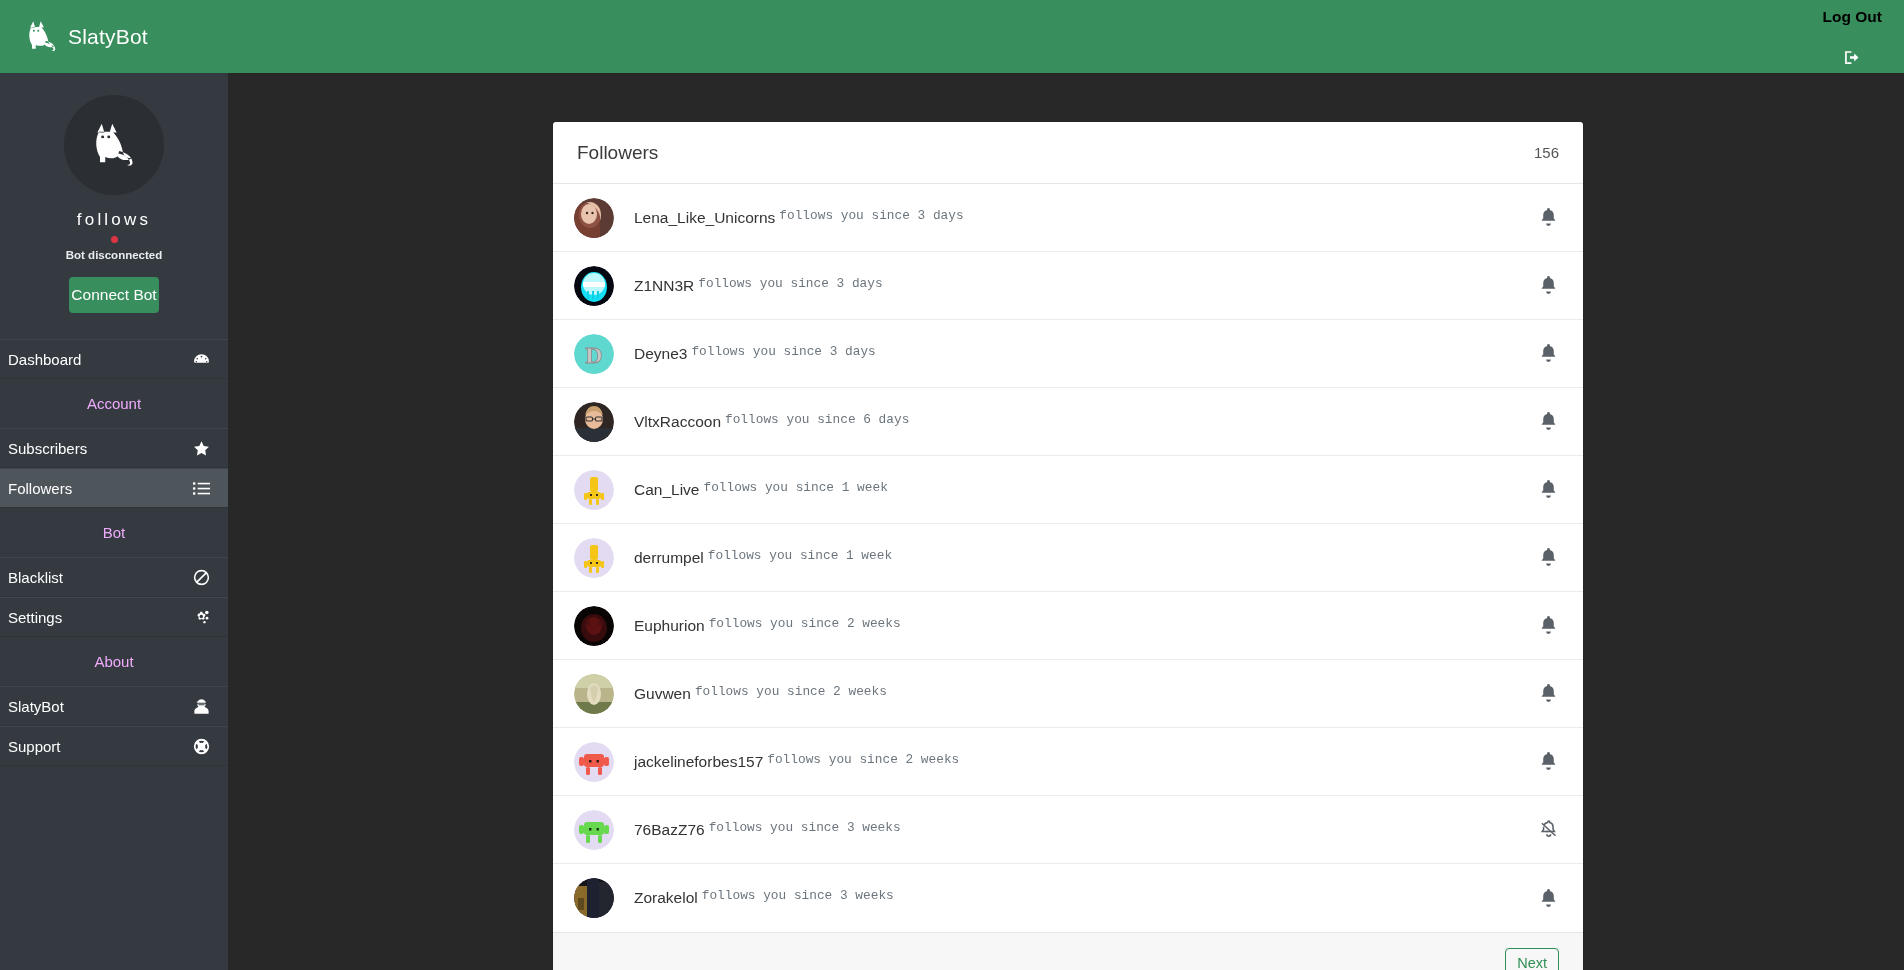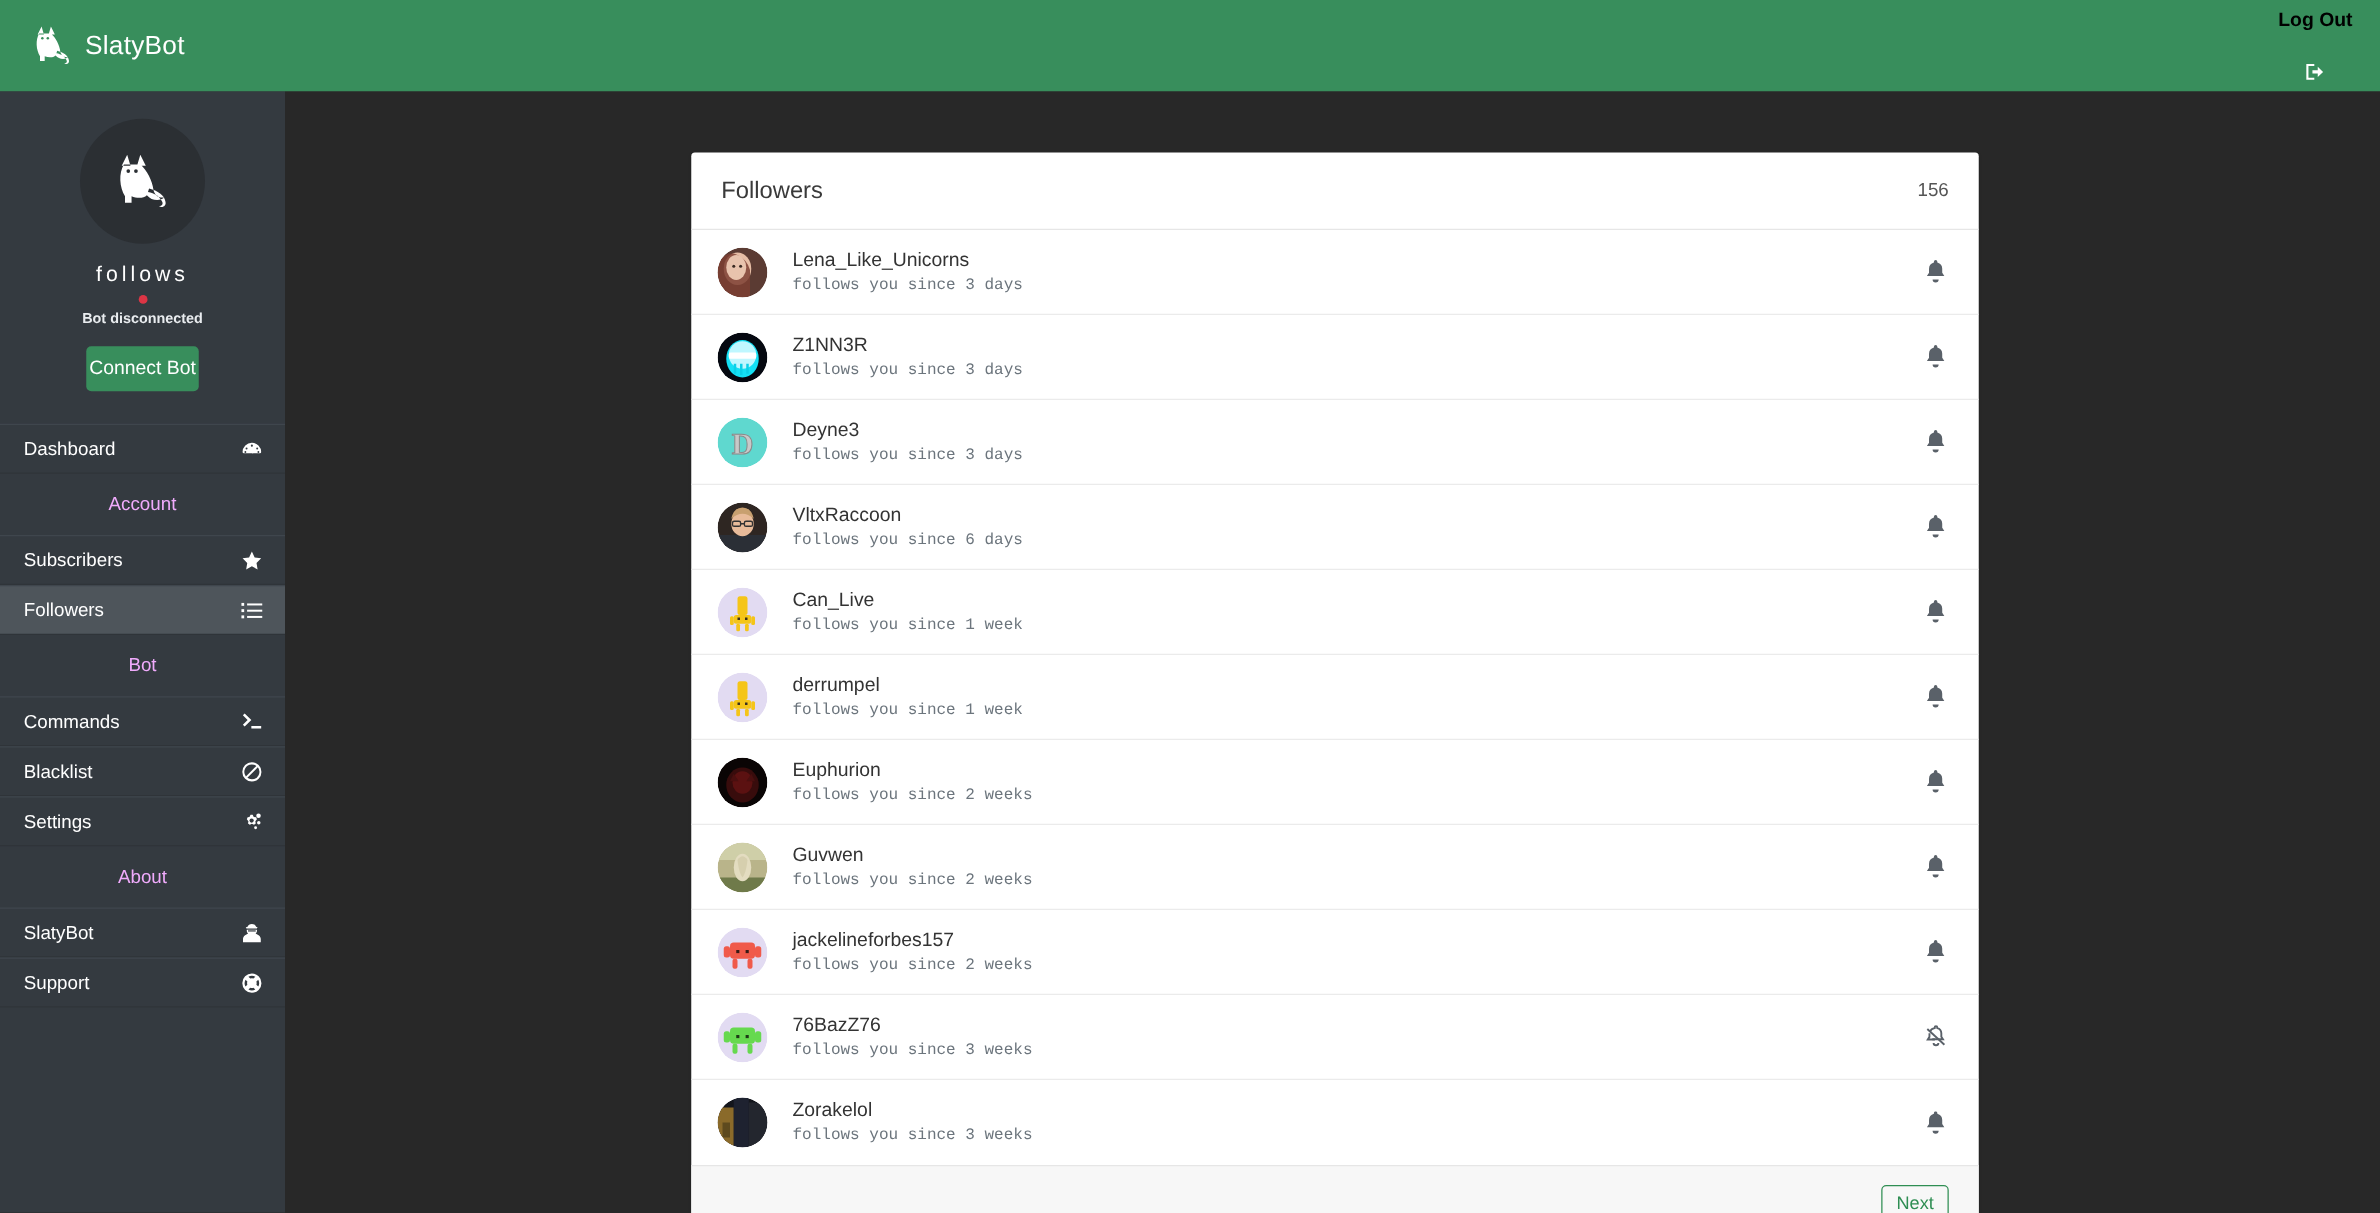--- a/index.html
+++ b/index.html
@@ -66,21 +66,21 @@
     padding: 9px 2px; cursor: pointer;
   }
 
   .nav-spacer { height: 26px; }
   .nav-group-title {
     color: #f0abfc; font-size: 15px; text-align: center;
     padding: 16px 0 16px 0;
   }
   .nav-item {
     display: flex; align-items: center;
-    height: 40px; padding: 0 18px 0 19px;
+    height: 40px; padding: 0 18px 0 8px;
     border-top: 1px solid #3f464d;
     border-bottom: 1px solid #2f3439;
     color: #ffffff; font-size: 15px;
     cursor: pointer; text-decoration: none;
     background: #343a40;
   }
   .nav-item.active { background: #4e555b; }
   .nav-item .nav-label { flex: 1; }
   .nav-item .nav-icon { width: 18px; height: 18px; display:flex; align-items:center; justify-content:center; }
   .nav-item .nav-icon svg { width: 17px; height: 17px; fill: #ffffff; }
@@ -117,21 +117,21 @@
     padding: 0 24px 0 21px;
     border-bottom: 1px solid #ebebeb;
   }
   .row:last-child { border-bottom: none; }
   .row-avatar {
     width: 40px; height: 40px; border-radius: 50%;
     overflow: hidden; flex: none;
     display: block;
   }
   .row-avatar svg { width: 40px; height: 40px; display: block; }
-  .row-text { margin-left: 20px; display: flex; flex-direction: column; gap: 4px; }
+  .row-text { margin-left: 20px; display: flex; gap: 4px; }
   .row-name { font-size: 15.5px; color: #333333; line-height: 1.1; }
   .row-sub { font-size: 12.8px; color: #6c757d; line-height: 1.1; font-family: Liberation Mono, monospace; }
   .row-bell { margin-left: auto; display:flex; align-items:center; justify-content:center; width: 22px; height: 22px; cursor: pointer; }
   .row-bell svg { width: 17px; height: 19px; fill: #5a6169; }
   .row-bell.muted svg { fill: none; stroke: #5a6169; stroke-width: 1.6; width: 19px; height: 19px; }
 
   .card-footer {
     height: 61px;
     background: #f7f7f7;
     border-top: 1px solid #e6e6e6;
@@ -232,29 +232,20 @@
         <rect x="0" y="6.9" width="2.2" height="2.2"></rect>
           <rect x="4.4" y="7.3" width="11.6" height="1.5"></rect>
         <rect x="0" y="11.6" width="2.2" height="2.2"></rect>
           <rect x="4.4" y="12" width="11.6" height="1.5"></rect>
       </svg>
     </span>
   </a>
 
   <div class="nav-group-title">Bot</div>
 
-  <a class="nav-item" href="#">
-    <span class="nav-label">Commands</span>
-    <span class="nav-icon">
-      <svg viewBox="0 0 16 16" xmlns="http://www.w3.org/2000/svg">
-        <path d="M1.2 3 2.6 1.7 7.6 6.6 2.6 11.5 1.2 10.2 4.8 6.6Z"></path>
-        <rect x="7.6" y="11.1" width="7.4" height="1.9"></rect>
-      </svg>
-    </span>
-  </a>
 
   <a class="nav-item" href="#">
     <span class="nav-label">Blacklist</span>
     <span class="nav-icon">
       <svg viewBox="0 0 16 16" xmlns="http://www.w3.org/2000/svg">
         <path d="M8 .8A7.2 7.2 0 1 0 8 15.2 7.2 7.2 0 0 0 8 .8zm0 1.6c1.3 0 2.5.4 3.4 1.1L3.5 11.4A5.6 5.6 0 0 1 8 2.4zm0 11.2c-1.3 0-2.5-.4-3.4-1.1l7.9-7.9A5.6 5.6 0 0 1 8 13.6z"></path>
       </svg>
     </span>
   </a>
 

